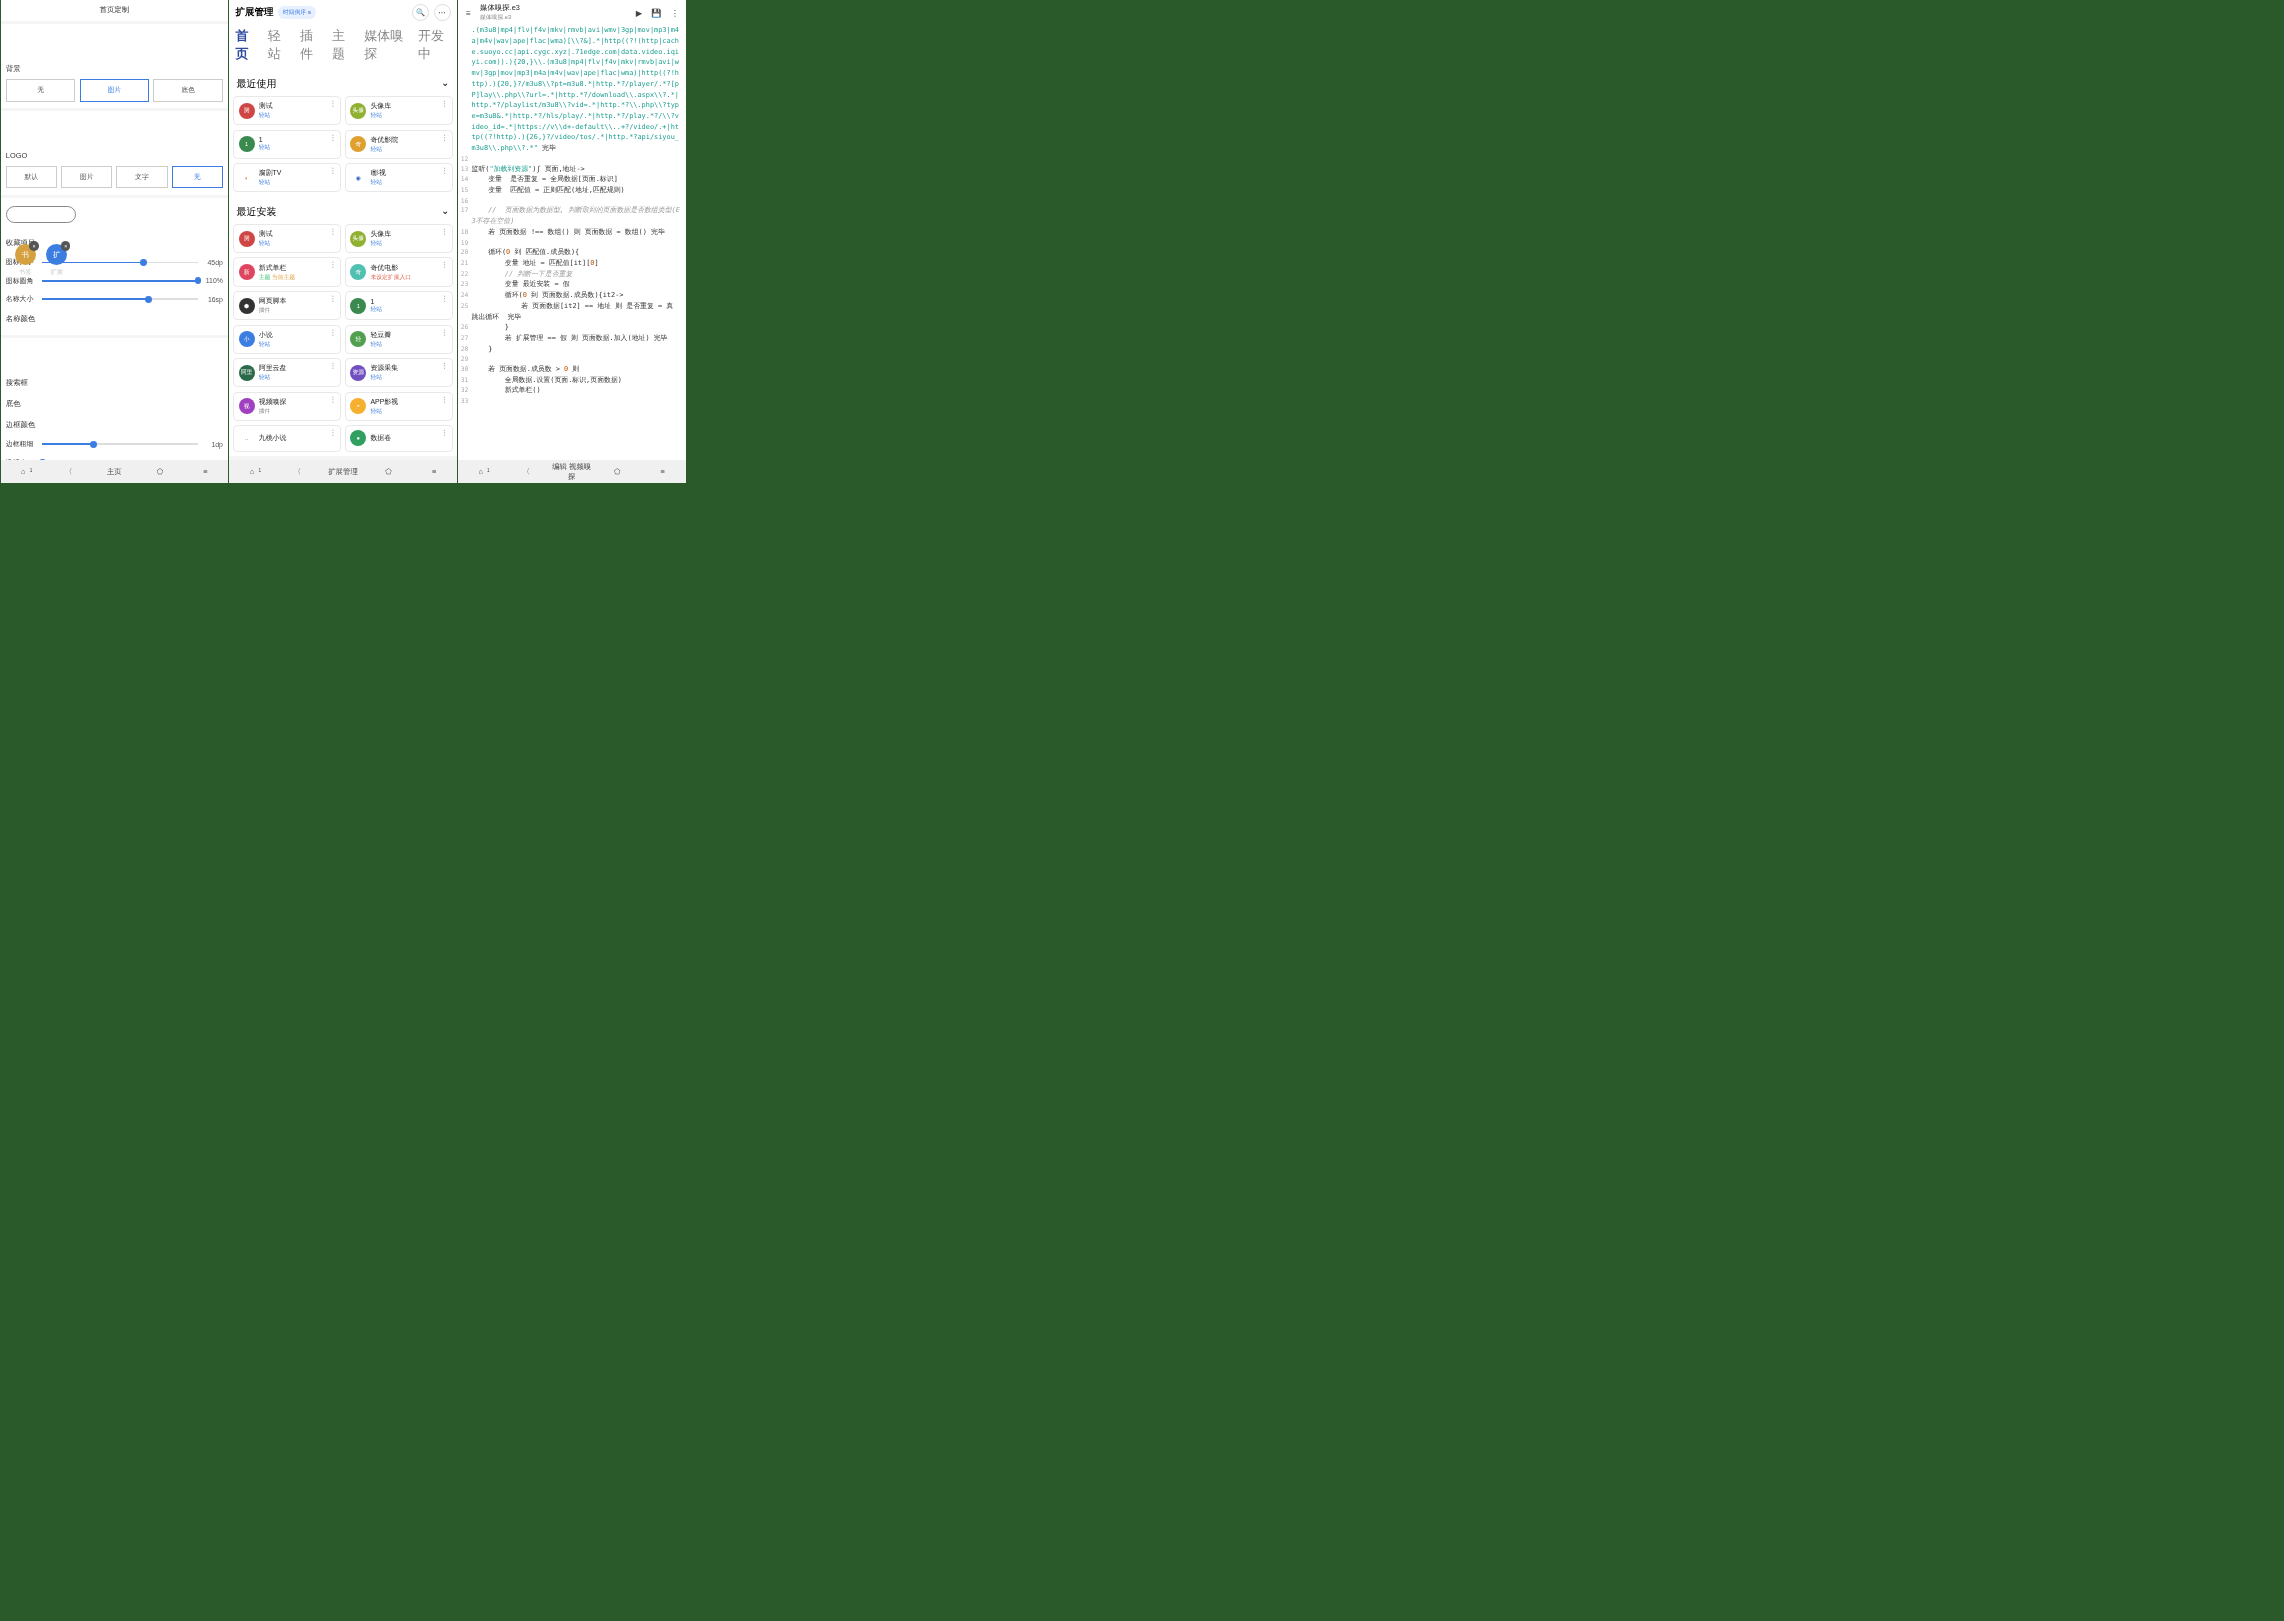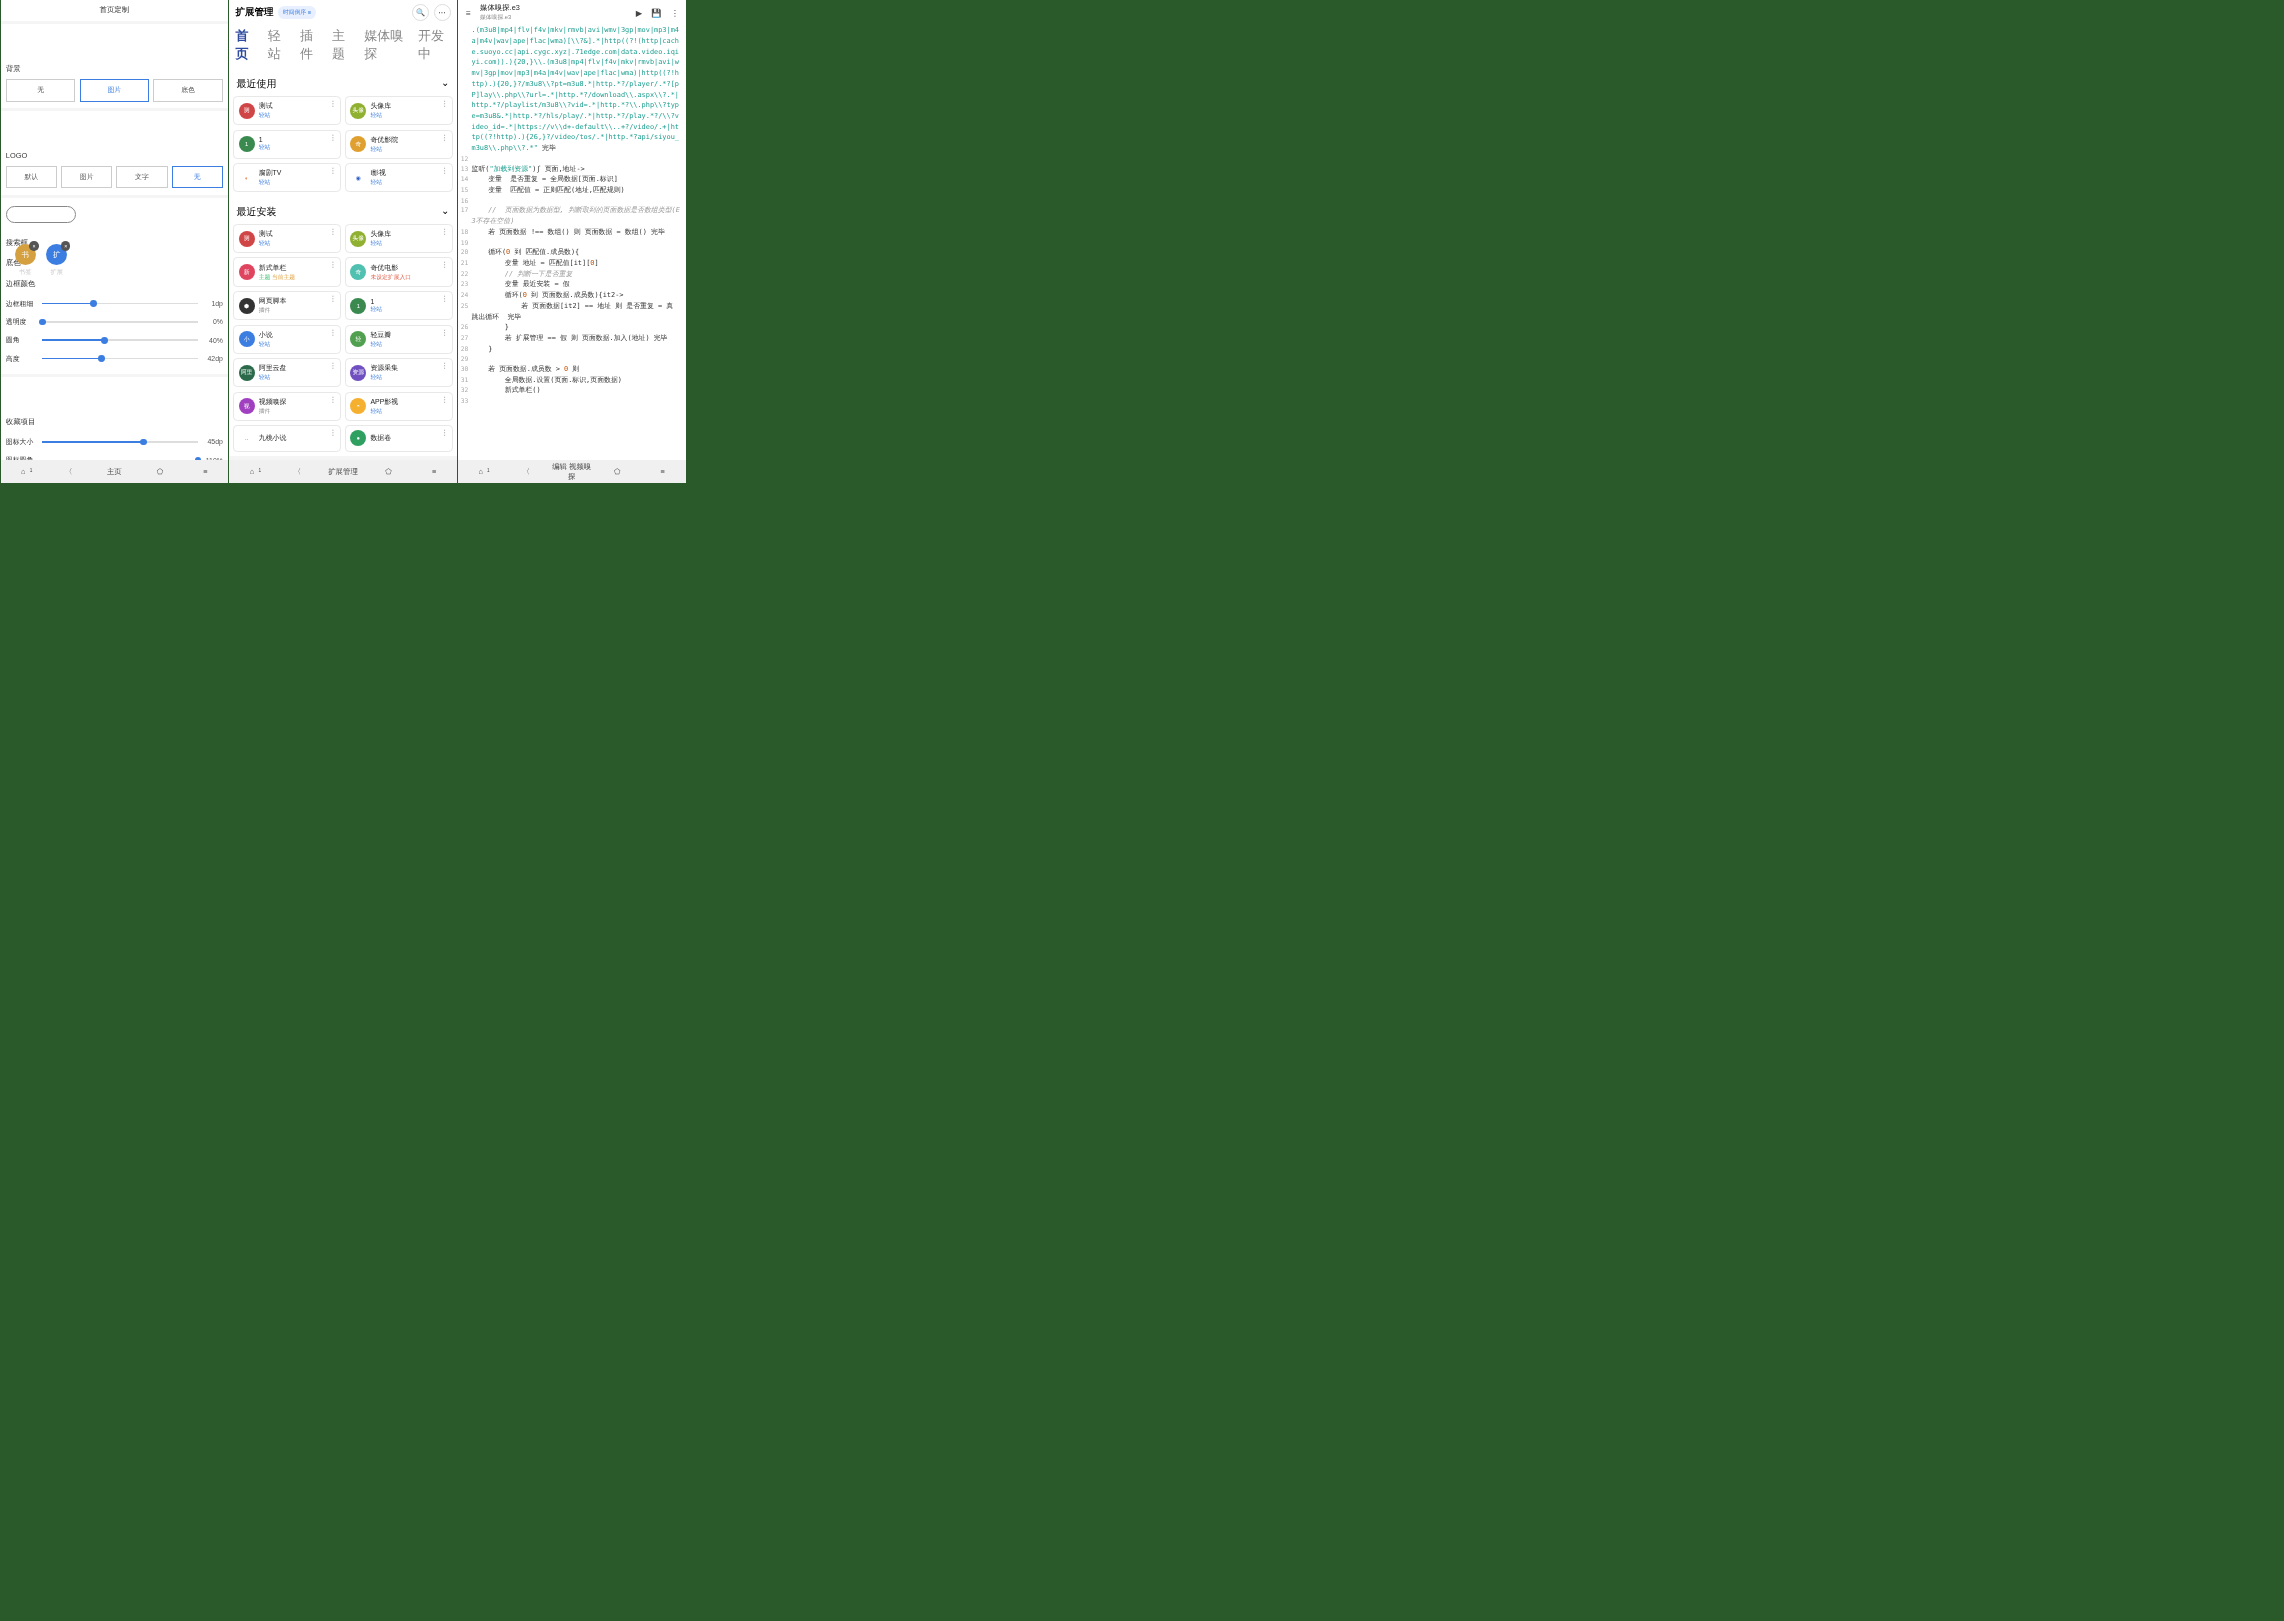--- a/index.html
+++ b/index.html
@@ -102,20 +102,50 @@
     <div class="section">
       <div class="section-h">LOGO</div>
       <div class="opt-row" id="logo-opts">
           <div class="opt-btn ">默认</div>
           <div class="opt-btn ">图片</div>
           <div class="opt-btn ">文字</div>
           <div class="opt-btn active">无</div>
         </div>
     </div>
     <div class="section">
+      <div class="section-h">收藏项目</div>
+      <div id="sliders2">
+          <div class="slider-row">
+            <span class="slider-label">图标大小</span>
+            <div class="slider-track">
+              <div class="slider-fill" style="width:65%"></div>
+              <div class="slider-thumb" style="left:65%"></div>
+            </div>
+            <span class="slider-val">45dp</span>
+          </div>
+          <div class="slider-row">
+            <span class="slider-label">图标圆角</span>
+            <div class="slider-track">
+              <div class="slider-fill" style="width:100%"></div>
+              <div class="slider-thumb" style="left:100%"></div>
+            </div>
+            <span class="slider-val">110%</span>
+          </div>
+          <div class="slider-row">
+            <span class="slider-label">名称大小</span>
+            <div class="slider-track">
+              <div class="slider-fill" style="width:68%"></div>
+              <div class="slider-thumb" style="left:68%"></div>
+            </div>
+            <span class="slider-val">16sp</span>
+          </div>
+        </div>
+      <div class="link-row">名称颜色</div>
+    </div>
+    <div class="section">
       <div class="section-h">搜索框</div>
       <div id="search-links">
           <div class="link-row">底色</div>
           <div class="link-row">边框颜色</div>
         </div>
       <div id="sliders1">
           <div class="slider-row">
             <span class="slider-label">边框粗细</span>
             <div class="slider-track">
               <div class="slider-fill" style="width:33%"></div>
@@ -141,50 +171,20 @@
           </div>
           <div class="slider-row">
             <span class="slider-label">高度</span>
             <div class="slider-track">
               <div class="slider-fill" style="width:38%"></div>
               <div class="slider-thumb" style="left:38%"></div>
             </div>
             <span class="slider-val">42dp</span>
           </div>
         </div>
-    </div>
-    <div class="section">
-      <div class="section-h">收藏项目</div>
-      <div id="sliders2">
-          <div class="slider-row">
-            <span class="slider-label">图标大小</span>
-            <div class="slider-track">
-              <div class="slider-fill" style="width:65%"></div>
-              <div class="slider-thumb" style="left:65%"></div>
-            </div>
-            <span class="slider-val">45dp</span>
-          </div>
-          <div class="slider-row">
-            <span class="slider-label">图标圆角</span>
-            <div class="slider-track">
-              <div class="slider-fill" style="width:100%"></div>
-              <div class="slider-thumb" style="left:100%"></div>
-            </div>
-            <span class="slider-val">110%</span>
-          </div>
-          <div class="slider-row">
-            <span class="slider-label">名称大小</span>
-            <div class="slider-track">
-              <div class="slider-fill" style="width:68%"></div>
-              <div class="slider-thumb" style="left:68%"></div>
-            </div>
-            <span class="slider-val">16sp</span>
-          </div>
-        </div>
-      <div class="link-row">名称颜色</div>
     </div>
   </div>
   <div class="bottom-nav">
     <div class="nav-btn nav-home">⌂<span class="nav-badge">1</span></div>
     <div class="nav-btn">〈</div>
     <div class="nav-btn">主页</div>
     <div class="nav-btn">⬠</div>
     <div class="nav-btn">≡</div>
   </div>
 </div>

